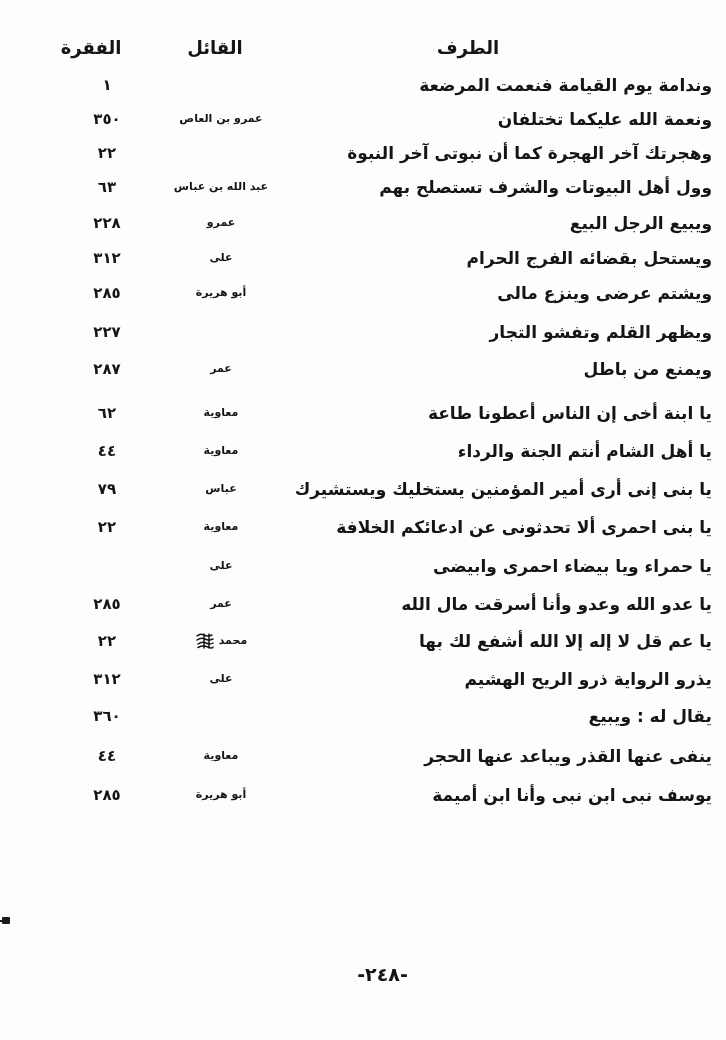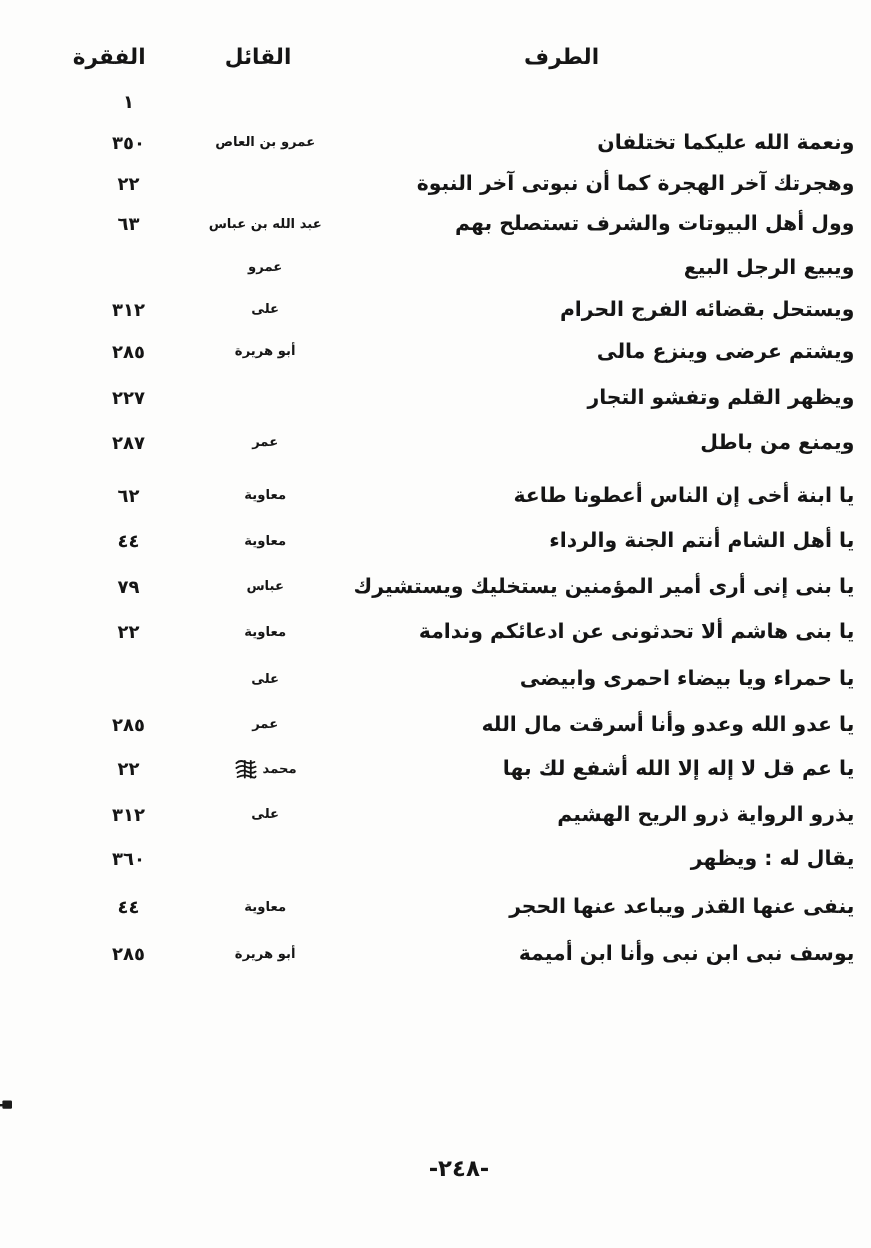--- a/index.html
+++ b/index.html
@@ -105,20 +105,21 @@
 </head>
 <body>
 
 <div class="page">
 
   <span class="hdr hdr-num">الفقرة</span>
   <span class="hdr hdr-speaker">القائل</span>
   <span class="hdr hdr-phrase">الطرف</span>
 
   <div class="row" style="top:67px">
+    <span class="cell phrase">وندامة يوم القيامة فنعمت المرضعة</span>
     <span class="cell speaker"></span>
     <span class="cell num">١</span>
   </div>
 
   <div class="row" style="top:101px">
     <span class="cell phrase">ونعمة الله عليكما تختلفان</span>
     <span class="cell speaker">عمرو بن العاص</span>
     <span class="cell num">٣٥٠</span>
   </div>
 
@@ -130,20 +131,21 @@
 
   <div class="row" style="top:169px">
     <span class="cell phrase">وول أهل البيوتات والشرف تستصلح بهم</span>
     <span class="cell speaker">عبد الله بن عباس</span>
     <span class="cell num">٦٣</span>
   </div>
 
   <div class="row" style="top:205px">
     <span class="cell phrase">ويبيع الرجل البيع</span>
     <span class="cell speaker">عمرو</span>
+    <span class="cell num">٢٢٨</span>
   </div>
 
   <div class="row" style="top:240px">
     <span class="cell phrase">ويستحل بقضائه الفرج الحرام</span>
     <span class="cell speaker">على</span>
     <span class="cell num">٣١٢</span>
   </div>
 
   <div class="row" style="top:275px">
     <span class="cell phrase">ويشتم عرضى وينزع مالى</span>
@@ -175,21 +177,21 @@
     <span class="cell num">٤٤</span>
   </div>
 
   <div class="row" style="top:471px">
     <span class="cell phrase">يا بنى إنى أرى أمير المؤمنين يستخليك ويستشيرك</span>
     <span class="cell speaker">عباس</span>
     <span class="cell num">٧٩</span>
   </div>
 
   <div class="row" style="top:509px">
-    <span class="cell phrase">يا بنى هاشم ألا تحدثونى عن ادعائكم وندامة</span>
+    <span class="cell phrase">يا بنى احمرى ألا تحدثونى عن ادعائكم الخلافة</span>
     <span class="cell speaker">معاوية</span>
     <span class="cell num">٢٢</span>
   </div>
 
   <div class="row" style="top:548px">
     <span class="cell phrase">يا حمراء ويا بيضاء احمرى وابيضى</span>
     <span class="cell speaker">على</span>
   </div>
 
   <div class="row" style="top:586px">
@@ -218,21 +220,21 @@
     <span class="cell num">٢٢</span>
   </div>
 
   <div class="row" style="top:661px">
     <span class="cell phrase">يذرو الرواية ذرو الريح الهشيم</span>
     <span class="cell speaker">على</span>
     <span class="cell num">٣١٢</span>
   </div>
 
   <div class="row" style="top:698px">
-    <span class="cell phrase">يقال له : ويظهر</span>
+    <span class="cell phrase">يقال له : ويبيع</span>
     <span class="cell speaker"></span>
     <span class="cell num">٣٦٠</span>
   </div>
 
   <div class="row" style="top:738px">
     <span class="cell phrase">ينفى عنها القذر ويباعد عنها الحجر</span>
     <span class="cell speaker">معاوية</span>
     <span class="cell num">٤٤</span>
   </div>
 

